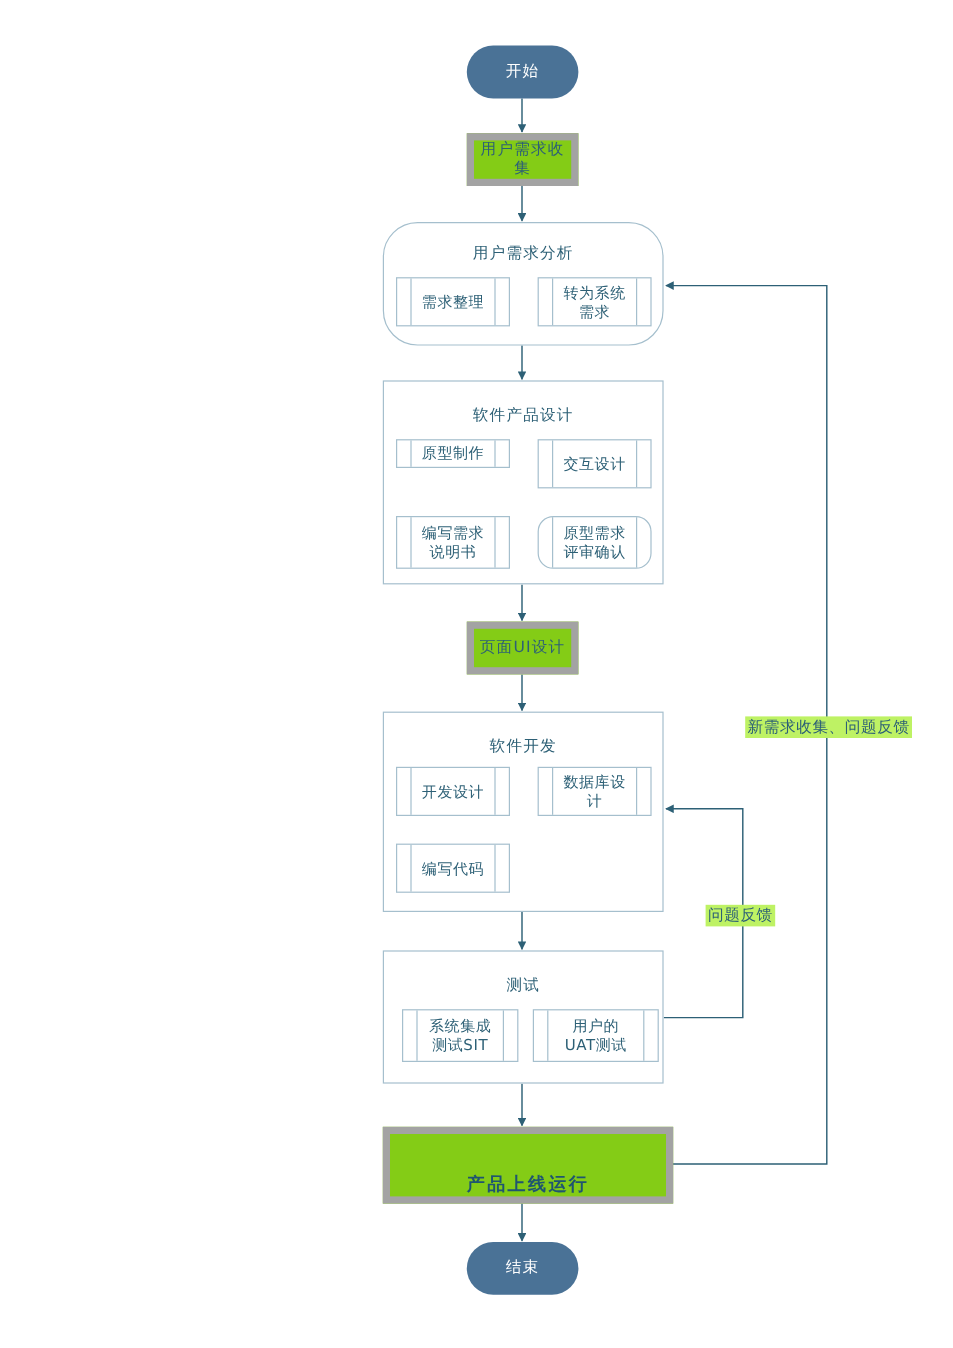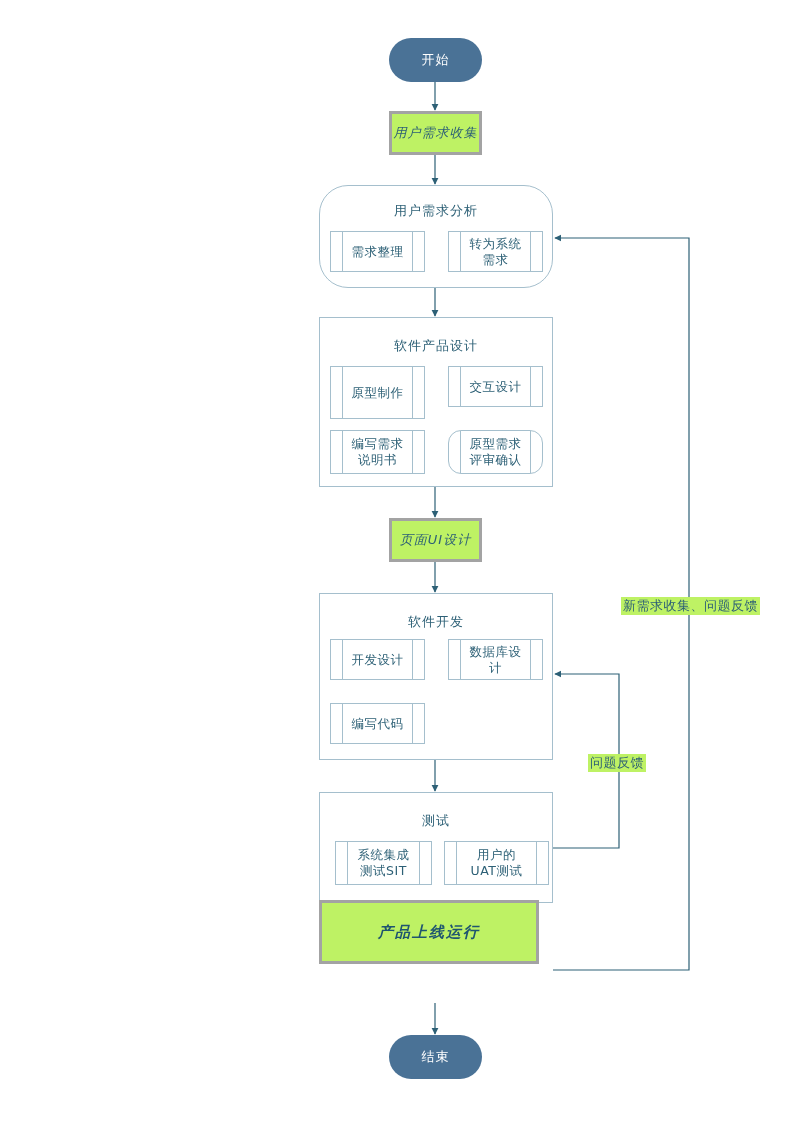--- a/index.html
+++ b/index.html
@@ -37,26 +37,25 @@
   
   .terminator {
     background: #4a7296;
     border-radius: 22px;
     color: #ffffff;
     font-size: 13px;
     letter-spacing: 1px;
   }
   
   .process {
-    background: #bef264;
-    border: 3px solid #a3a3a3;
+    background: #84cc16;
+    border: 6px solid #a3a3a3;
     color: #2d6076;
     font-size: 13px;
     letter-spacing: 1px;
-    font-style: italic;
   }
   .process.bold {
     font-weight: bold;
     font-size: 15px;
     color: #1f5570;
     letter-spacing: 2px;
   }
   
   .group-box {
     position: absolute;
@@ -177,21 +176,21 @@
   <div class="predef" style="left:416px; top:231px; width:95px; height:41px;">
     <span class="ptext">
       <span>转为系统</span><br>
       <span>需求</span>
     </span>
   </div>
 
   <div class="group-box" style="left:287px; top:317px; width:234px; height:170px;">
     <div class="group-title" style="top:19px;">软件产品设计</div>
   </div>
-  <div class="predef" style="left:298px; top:366px; width:95px; height:53px;">
+  <div class="predef" style="left:298px; top:366px; width:95px; height:24px;">
     <span class="ptext">原型制作</span>
   </div>
   <div class="predef" style="left:416px; top:366px; width:95px; height:41px;">
     <span class="ptext">交互设计</span>
   </div>
   <div class="predef" style="left:298px; top:430px; width:95px; height:44px;">
     <span class="ptext">
       <span>编写需求</span><br>
       <span>说明书</span>
     </span>
@@ -232,21 +231,21 @@
       <span>测试SIT</span>
     </span>
   </div>
   <div class="predef" style="left:412px; top:841px; width:105px; height:44px;">
     <span class="ptext">
       <span>用户的</span><br>
       <span>UAT测试</span>
     </span>
   </div>
 
-  <div class="node process bold" style="left:287px; top:900px; width:220px; height:64px;">
+  <div class="node process bold" style="left:287px; top:939px; width:242px; height:64px;align-items:flex-end;">
     <span>产品上线运行</span>
   </div>
 
   <div class="node terminator" style="left:357px; top:1035px; width:93px; height:44px;">
     <span>结束</span>
   </div>
 
   <div class="edge-label" style="left:589px; top:597px;">新需求收集、问题反馈</div>
   <div class="edge-label" style="left:556px; top:754px;">问题反馈</div>
 

